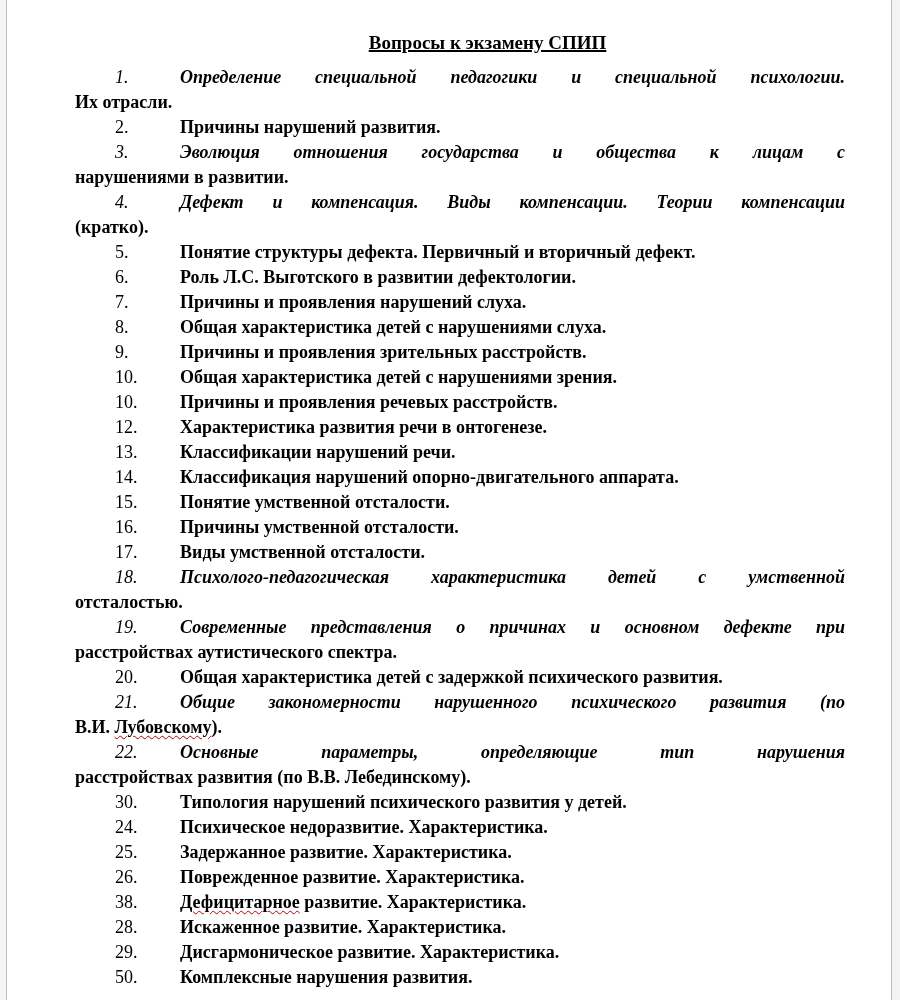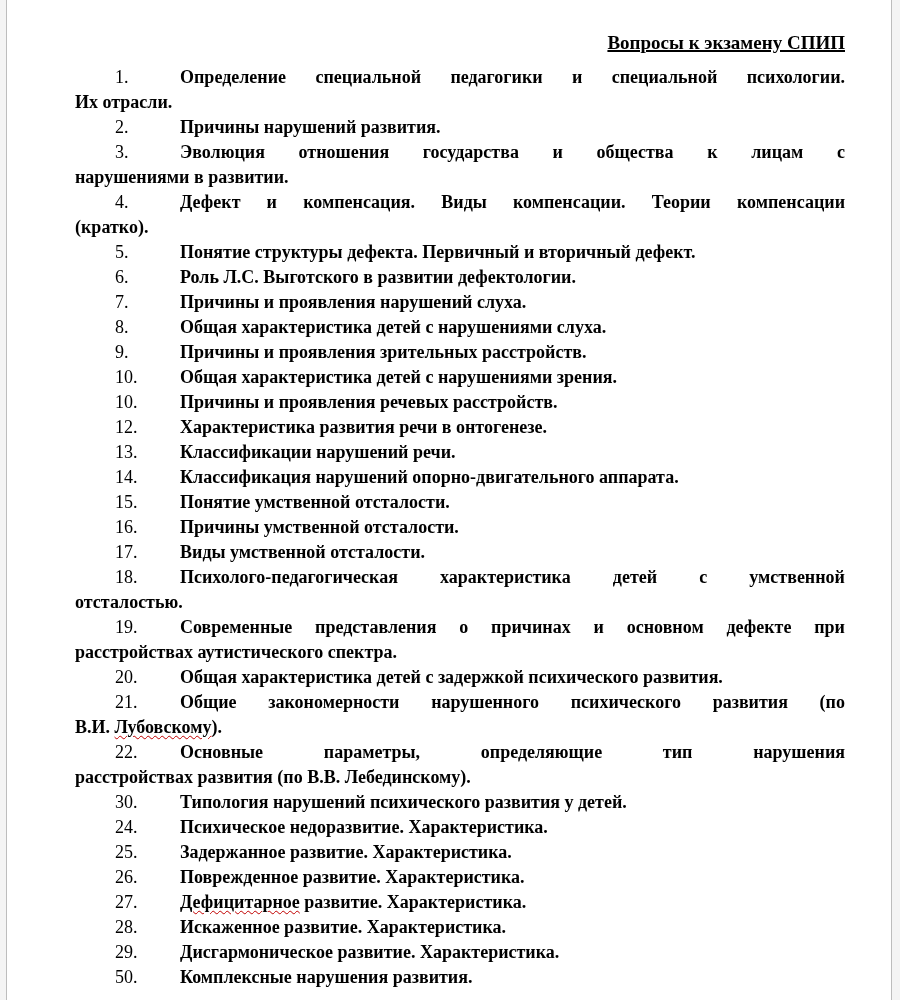--- a/index.html
+++ b/index.html
@@ -21,35 +21,36 @@
   }
   .content {
     position: absolute;
     left: 68px; top: 30px;
     width: 770px;
   }
   .doc-title {
     font-size: 19px;
     line-height: 25px;
     font-weight: bold;
-    text-align: right;
+    text-align: center;
     text-decoration: underline;
     text-decoration-thickness: 2px;
     margin: 0 0 10px 55px;
   }
   .item { margin: 0; }
   .line {
     font-size: 18px;
     line-height: 25px;
     font-weight: bold;
     height: 25px;
   }
   .line.fill {
     text-align: justify;
     text-align-last: justify;
+    font-style: italic;
   }
   .line:not(.fill) { white-space: nowrap; }
   .num {
     display: inline-block;
     width: 65px;
     margin-left: 40px;
     font-weight: normal;
   }
   .misspell {
     text-decoration: underline;
@@ -145,21 +146,21 @@
         <div class="item">
           <div class="line"><span class="num">24.</span>Психическое недоразвитие. Характеристика.</div>
         </div>
         <div class="item">
           <div class="line"><span class="num">25.</span>Задержанное развитие. Характеристика.</div>
         </div>
         <div class="item">
           <div class="line"><span class="num">26.</span>Поврежденное развитие. Характеристика.</div>
         </div>
         <div class="item">
-          <div class="line"><span class="num">27.</span><span class="misspell">Дефицитарное</span> развитие. Характеристика.</div>
+          <div class="line"><span class="num">38.</span><span class="misspell">Дефицитарное</span> развитие. Характеристика.</div>
         </div>
         <div class="item">
           <div class="line"><span class="num">28.</span>Искаженное развитие. Характеристика.</div>
         </div>
         <div class="item">
           <div class="line"><span class="num">29.</span>Дисгармоническое развитие. Характеристика.</div>
         </div>
         <div class="item">
           <div class="line"><span class="num">50.</span>Комплексные нарушения развития.</div>
         </div>

